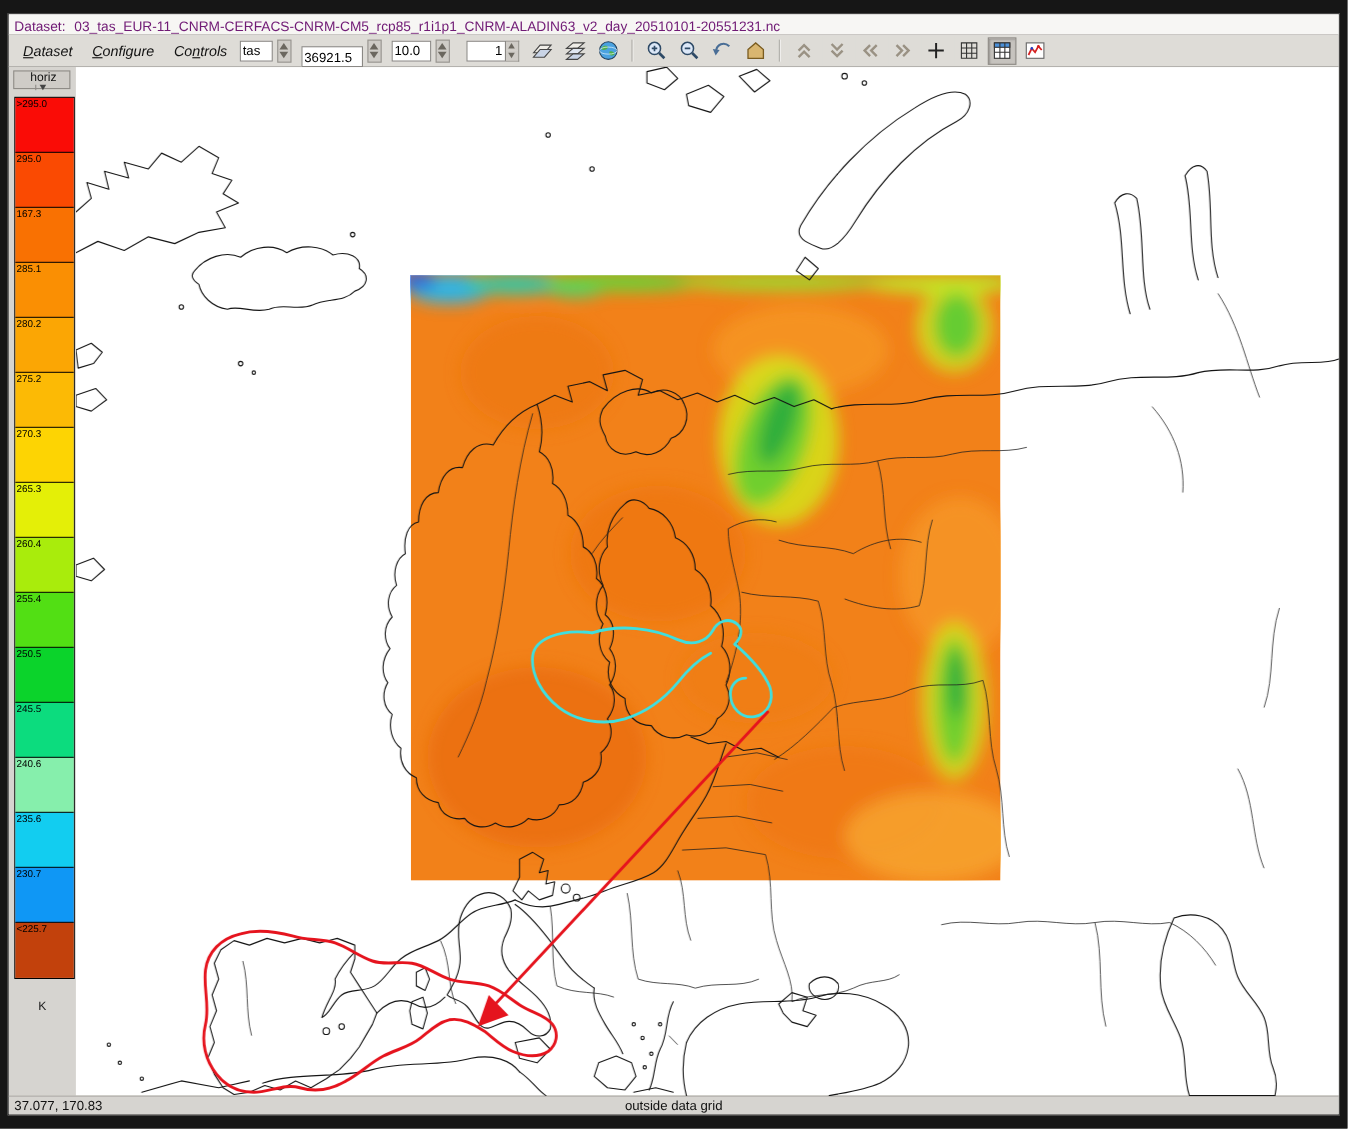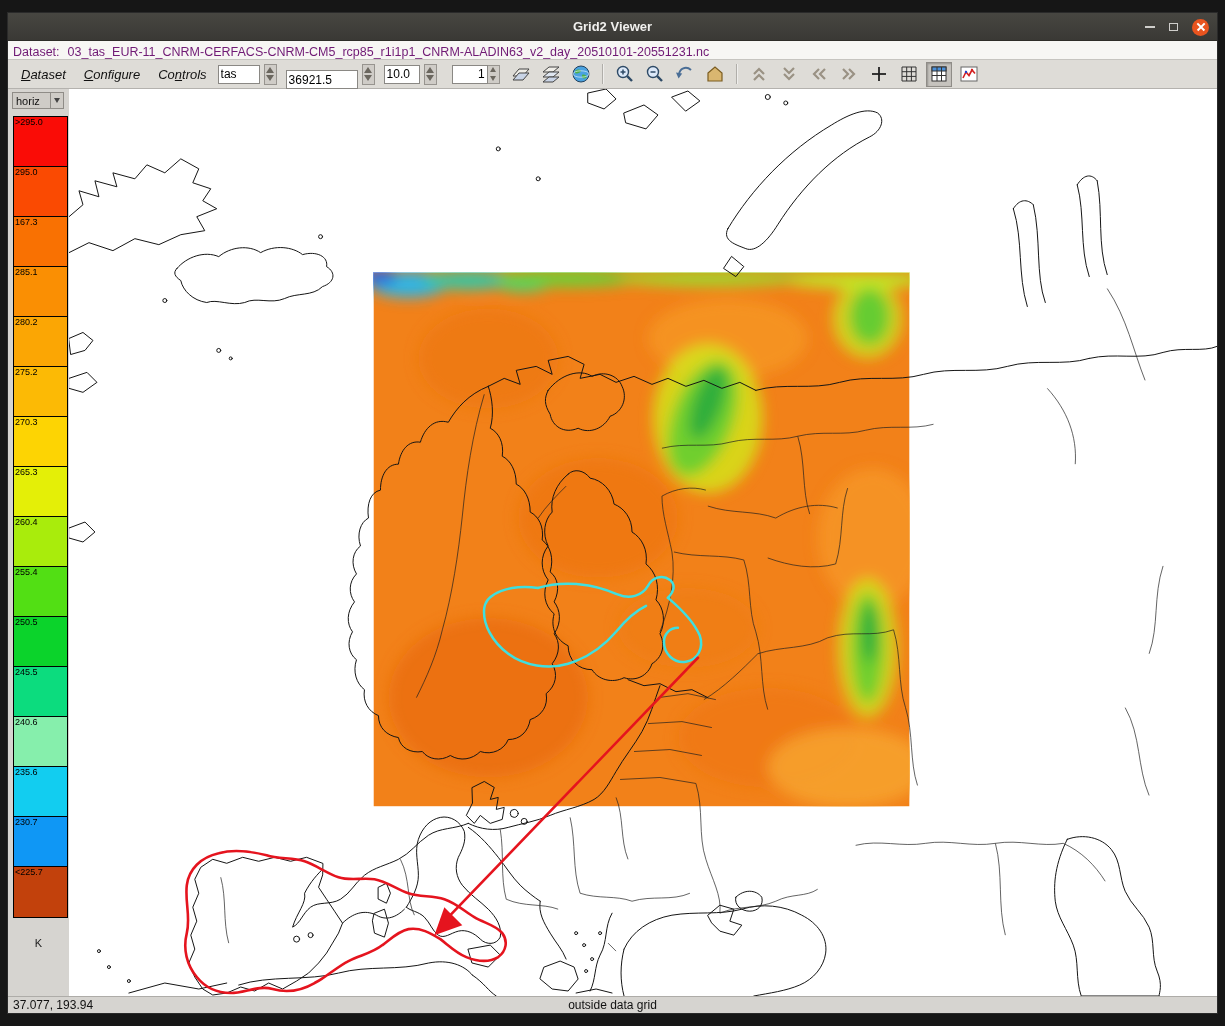--- a/index.html
+++ b/index.html
@@ -25,43 +25,43 @@
                 font-size: 12.5px; color: #701a75; padding-left: 5px; flex: none; white-space: nowrap; }
   .datasetbar .lbl { margin-right: 8px; }
 
   
   .toolbar { height: 29px; background: #dedcd7; border-bottom: 1px solid #b4b2ae; display: flex; align-items: center;
              padding: 0 6px; gap: 4px; flex: none; font-size: 13px; color: #111; }
   .menu-item { padding: 2px 7px; cursor: default; font-style: italic; }
   .menu-item .key { text-decoration: underline; }
   .tfield { height: 19px; border: 1px solid #8a8884; background: #fff; font-size: 12px; padding: 0 2px;
             font-family: "Liberation Sans", sans-serif; color: #000; }
-  .tfield.w-var { width: 42px; }
-  .tfield.w-time { width: 72px; margin-top: 11px; }
+  .tfield.w-var { width: 30px; }
+  .tfield.w-time { width: 56px; margin-top: 11px; }
   .tfield.w-lev { width: 36px; }
   .spinpair { width: 13px; height: 21px; background: #cfccc7; border: 1px solid #97948f; display: flex;
               flex-direction: column; align-items: center; justify-content: center; gap: 2px; margin-right: 5px; }
   .tri-up { width: 0; height: 0; border-left: 4px solid transparent; border-right: 4px solid transparent; border-bottom: 6px solid #6b675f; }
   .tri-dn { width: 0; height: 0; border-left: 4px solid transparent; border-right: 4px solid transparent; border-top: 6px solid #6b675f; }
   .spinbox { display: flex; align-items: stretch; margin-left: 6px; margin-right: 4px; }
   .spinbox input { width: 36px; text-align: right; }
   .spincol { display: flex; flex-direction: column; width: 12px; border: 1px solid #97948f; border-left: none; }
   .spincol div { flex: 1; background: #cfccc7; display: flex; align-items: center; justify-content: center; }
   .spincol .tri-up { border-bottom-width: 5px; border-left-width: 3.5px; border-right-width: 3.5px; }
   .spincol .tri-dn { border-top-width: 5px; border-left-width: 3.5px; border-right-width: 3.5px; }
   .icon-btn { width: 26px; height: 25px; background: #dedcd7; border: 1px solid #dedcd7; display: flex;
               align-items: center; justify-content: center; padding: 0; }
   .icon-btn.pressed { background: #c6c3be; border: 1px solid #8f8c87; box-shadow: inset 1px 1px 2px rgba(0,0,0,.25); }
   .tsep { width: 2px; height: 20px; border-left: 1px solid #b0aea9; border-right: 1px solid #efeeec; margin: 0 4px; }
 
   
   .main { flex: 1; display: flex; min-height: 0; }
   .leftpanel { width: 61px; background: #d6d4d0; flex: none; position: relative; }
   .combo { position: absolute; left: 4px; top: 3px; width: 52px; height: 17px; background: #cfccc7;
-           border: 1px solid #8f8c87; display: flex; align-items: center; font-size: 11px; color: #111; }
+           border: 1px solid #8f8c87; display: flex; align-items: center; font-size: 11px; color: #111; flex-direction: column; }
   .combo .cv { flex: 1; padding-left: 3px; }
   .combo .arr { width: 13px; height: 100%; border-left: 1px solid #8f8c87; display: flex; align-items: center; justify-content: center; }
   .combo .arr i { width: 0; height: 0; border-left: 3.5px solid transparent; border-right: 3.5px solid transparent; border-top: 5px solid #444; }
   .colorbar { position: absolute; left: 5px; top: 27px; width: 55px; border: 1px solid #000; }
   .cb-band { height: 50px; position: relative; border-bottom: 1px solid #000; }
   .cb-band:last-child { border-bottom: none; }
   .cb-label { position: absolute; left: 1px; top: 0; font-size: 9px; color: #000; line-height: 10px; }
   .cb-unit { position: absolute; left: 0; width: 61px; top: 848px; text-align: center; font-size: 11px; color: #222; }
   .maparea { flex: 1; background: #ffffff; min-width: 0; position: relative; }
   .maparea svg { display: block; width: 100%; height: 100%; }
@@ -71,31 +71,20 @@
                font-size: 12px; color: #111; }
   .status-left { position: absolute; left: 5px; top: 1px; }
   .status-center { position: absolute; left: 0; right: 0; top: 1px; text-align: center; }
 </style>
 </head>
 <body>
 
 <div class="screen">
  <div class="window">
 
-  <div class="titlebar">
-    <span class="title">Grid2 Viewer</span>
-    <span class="winbtns">
-      <span class="btn-min"></span>
-      <span class="btn-max"></span>
-      <span class="btn-close">
-            <i></i>
-            <i></i>
-          </span>
-    </span>
-  </div>
 
   <div class="datasetbar">
     <span class="lbl">Dataset:</span>
     <span>03_tas_EUR-11_CNRM-CERFACS-CNRM-CM5_rcp85_r1i1p1_CNRM-ALADIN63_v2_day_20510101-20551231.nc</span>
   </div>
 
   <div class="toolbar">
     <span class="menu-item"><span></span><span class="key">D</span><span>ataset</span></span>
     <span class="menu-item"><span></span><span class="key">C</span><span>onfigure</span></span>
     <span class="menu-item"><span>Co</span><span class="key">n</span><span>trols</span></span>
@@ -430,18 +419,18 @@
           <g>
             <line x1="630" y1="570" x2="382" y2="828" stroke="#e5141e"></line>
             <polygon stroke="none" points="366,848 376,820 394,838" fill="#e5141e"></polygon>
           </g>
         </g>
       </svg>
     </div>
   </div>
 
   <div class="statusbar">
-    <span class="status-left">37.077, 193.94</span>
+    <span class="status-left">37.077, 170.83</span>
     <span class="status-center">outside data grid</span>
   </div>
 
  </div>
 </div>
 
 </body></html>

